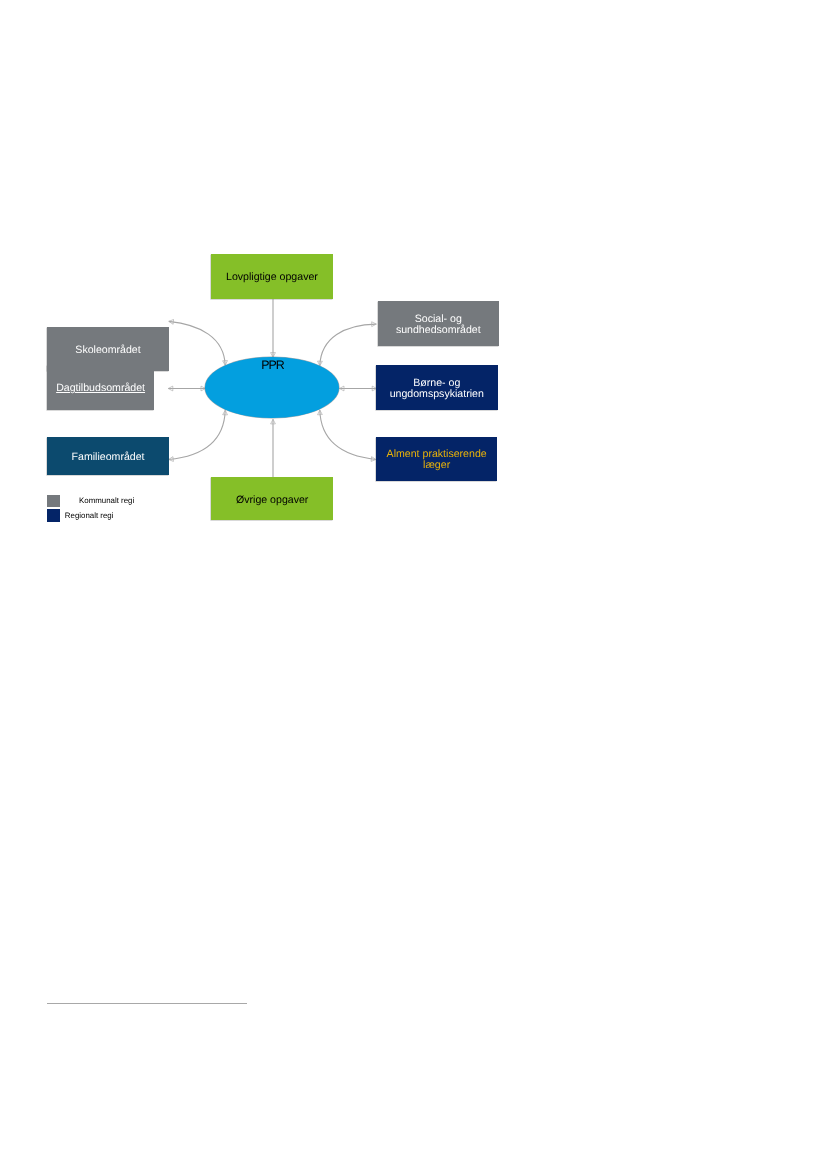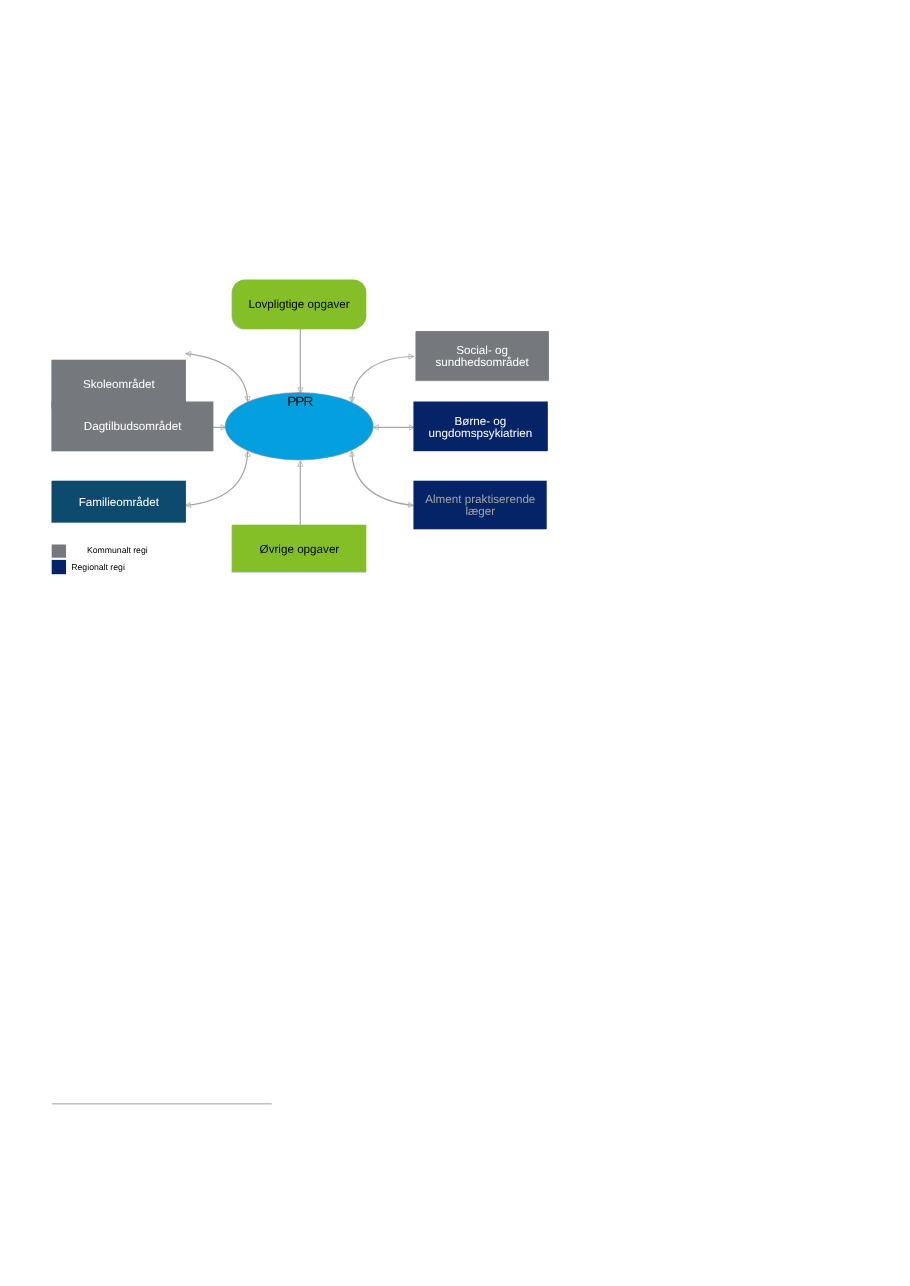--- a/index.html
+++ b/index.html
@@ -46,49 +46,49 @@
         <path d="M168.2,388.5 L205.6,388.5"></path>
         <path d="M168.6,459.5 C200,456.4 224.2,443.6 225.2,410.2"></path>
         <path d="M376.3,324.1 C345,324.6 320.8,337.5 319.8,365.8"></path>
         <path d="M339.4,388.5 L376.8,388.5"></path>
         <path d="M375.9,459.5 C345,456.2 320.8,443.6 319.8,410.1"></path>
         <path d="M273,299 L273,357.2" marker-start="none"></path>
         <path d="M273,477 L273,419.3" marker-start="none"></path>
       </g>
   </svg>
 
-  <div class="node green" style="left: 210.9px; top: 253.7px; width: 122.1px; height: 45px; background-color: rgb(133, 191, 40); color: rgb(0, 0, 0); border-radius: 12px;">
+  <div class="node green" style="left: 210.9px; top: 253.7px; width: 122.1px; height: 45px; background-color: rgb(133, 191, 40); color: rgb(0, 0, 0);">
     <span>Lovpligtige opgaver</span>
   </div>
 
   <div class="node green" style="left: 211.1px; top: 476.9px; width: 122.2px; height: 43.6px; background-color: rgb(133, 191, 40); color: rgb(0, 0, 0);">
     <span>Øvrige opgaver</span>
   </div>
 
   <div class="node grey" style="left: 47.1px; top: 298.8px; width: 121.9px; height: 44px; background-color: rgb(117, 121, 125); color: rgb(255, 255, 255); margin-top: 28px;">
     <span>Skoleområdet</span>
   </div>
 
-  <div class="node grey" style="left: 47.1px; top: 365.2px; width: 147px; height: 44.6px; background-color: rgb(117, 121, 125); color: rgb(255, 255, 255);">
+  <div class="node grey" style="left: 47.1px; top: 365.2px; width: 107px; height: 44.6px; background-color: rgb(117, 121, 125); color: rgb(255, 255, 255); text-decoration: underline;">
     <span>Dagtilbudsområdet</span>
   </div>
 
   <div class="node grey" style="left: 47.1px; top: 436.8px; width: 121.9px; height: 38px; background-color: #0c4a6e; color: rgb(255, 255, 255);">
     <span>Familieområdet</span>
   </div>
 
   <div class="node navy" style="left: 375.9px; top: 365.2px; width: 121.7px; height: 44.6px; background-color: rgb(4, 36, 103); color: rgb(255, 255, 255);">
     <span>Børne- og ungdomspsykiatrien</span>
   </div>
 
   <div class="node grey" style="left: 377.7px; top: 301.4px; width: 121.2px; height: 44.3px; background-color: rgb(117, 121, 125); color: rgb(255, 255, 255);">
     <span>Social- og sundhedsområdet</span>
   </div>
 
-  <div class="node navy" style="left: 375.9px; top: 436.7px; width: 121.5px; height: 43.9px; background-color: rgb(4, 36, 103); color: #a3a3a3;">
+  <div class="node navy" style="left: 375.9px; top: 436.7px; width: 121.5px; height: 43.9px; background-color: rgb(4, 36, 103); color: #eab308;">
     <span>Alment praktiserende læger</span>
   </div>
 
   <div id="center-node" style="background-color: rgb(3, 159, 223); color: rgb(0, 0, 0);">
     <span>PPR</span>
   </div>
 
   <div id="legend">
     <div class="legend-sw" style="left: 46.9px; top: 494.9px; background-color: rgb(117, 121, 125);"></div>
     <div class="legend-label" style="left:79px;top:495.7px;">Kommunalt regi</div>

